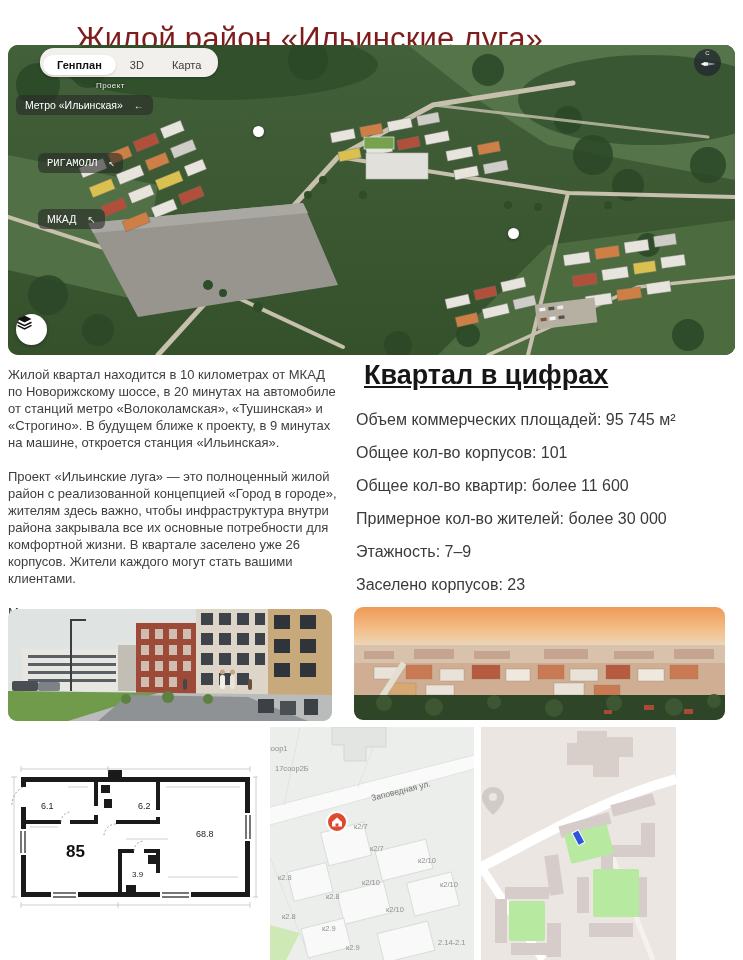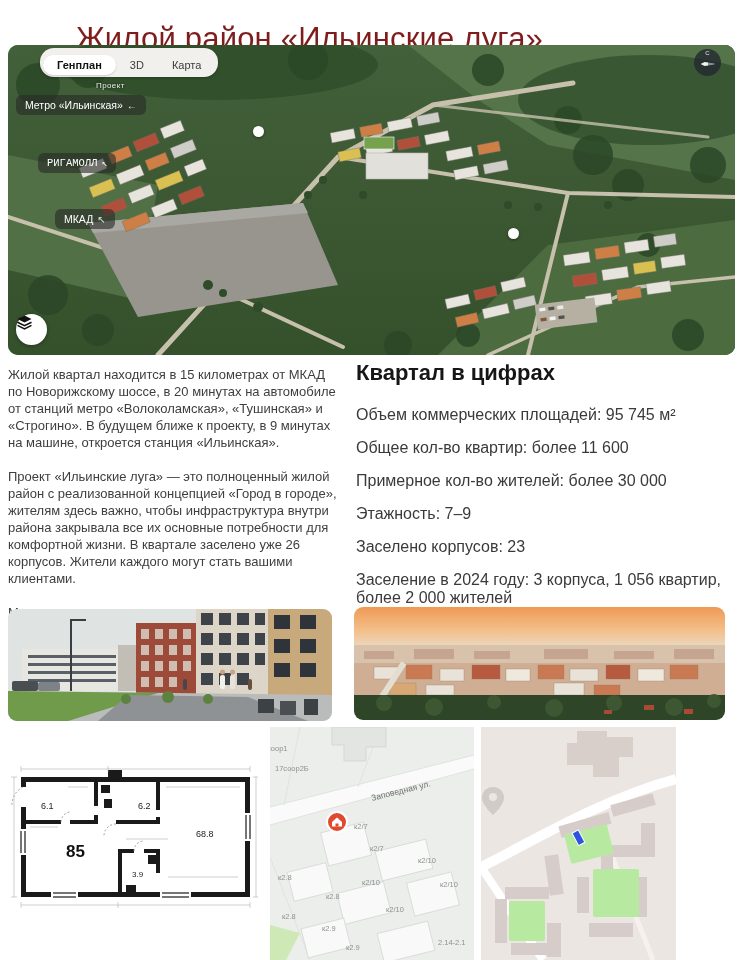--- a/index.html
+++ b/index.html
@@ -22,21 +22,21 @@
     position:absolute;left:32px;top:3px;height:25px;
     background:#f2f0ed;border-radius:14px;display:flex;align-items:flex-end;
     padding:2px 3px;box-shadow:0 1px 3px rgba(0,0,0,.25);
   }
   .tab{
     font-size:11px;color:#3c3c3c;padding:4px 14px;border-radius:12px;
     white-space:nowrap;cursor:pointer;
   }
   .tab.active{background:#ffffff;font-weight:bold;color:#111;box-shadow:0 1px 2px rgba(0,0,0,.15);}
   .map-pill{
-    position:absolute;display:flex;align-items:center;gap:4px;
+    position:absolute;display:flex;align-items:center;gap:11px;
     background:rgba(40,44,40,.62);color:#fff;border-radius:6px;
     padding:4px 9px;font-size:10.5px;white-space:nowrap;cursor:pointer;
   }
   .map-pill .arrow{font-size:10px;opacity:.9;}
   .tiny-map-label{
     position:absolute;color:#fff;font-size:8px;letter-spacing:.4px;
     text-shadow:0 0 3px rgba(0,0,0,.8);opacity:.9;
   }
   .compass{
     position:absolute;right:14px;top:4px;width:27px;height:27px;border-radius:50%;
@@ -52,21 +52,21 @@
     display:flex;align-items:center;justify-content:center;cursor:pointer;
   }
   .poi-dot{
     position:absolute;width:11px;height:11px;border-radius:50%;
     background:#fff;box-shadow:0 1px 3px rgba(0,0,0,.4);cursor:pointer;
   }
   
   .about-col{position:absolute;left:8px;top:366px;width:334px;color:#3e3e3e;}
   .about-col p{margin:0 0 17px 0;font-size:13px;line-height:17px;}
   .stats-col{position:absolute;left:356px;top:360px;width:380px;color:#3a3a3a;}
-  .stats-title{font-size:22px;font-weight:bold;color:#161616;margin:0 0 20px 0;}
+  .stats-title{font-size:27px;font-weight:bold;color:#161616;margin:0 0 20px 8px;text-decoration:underline;}
   .stat-item{font-size:16px;line-height:18px;margin-bottom:15px;}
   
   .photo{position:absolute;border-radius:9px;overflow:hidden;}
   .photo1{left:8px;top:609px;width:324px;height:112px;}
   .photo2{left:354px;top:607px;width:371px;height:113px;}
   
   .thumb{position:absolute;top:727px;height:233px;overflow:hidden;}
   .floorplan{left:8px;width:250px;background:#7dd3fc;}
   .map2{left:270px;width:204px;background:#eceeec;}
   .map3{left:481px;width:195px;background:#ece6e2;}
@@ -219,46 +219,47 @@
   <div class="tiny-map-label" style="left:88px;top:36px;">Проект</div>
 
   <div class="map-pill" style="left:8px;top:50px;">
     <span>Метро «Ильинская»</span>
     <span class="arrow">←</span>
   </div>
   <div class="map-pill" style="left:30px;top:108px;font-family:Liberation Mono, monospace;">
     <span>РИГАМОЛЛ</span>
     <span class="arrow">↖</span>
   </div>
-  <div class="map-pill" style="left:47px;top:164px;">
+  <div class="map-pill" style="left:30px;top:164px;">
     <span>МКАД</span>
     <span class="arrow">↖</span>
   </div>
 
   <div class="poi-dot" style="left:245px;top:81px;"></div>
   <div class="poi-dot" style="left:500px;top:183px;"></div>
 
   <div class="layers-btn">
     <svg width="17" height="17" viewBox="0 0 17 17">
       <polygon points="8.5,1.5 15.5,5 8.5,8.5 1.5,5" fill="#111"></polygon>
       <polyline points="1.5,8.2 8.5,11.7 15.5,8.2" fill="none" stroke="#111" stroke-width="1.6"></polyline>
       <polyline points="1.5,11.4 8.5,14.9 15.5,11.4" fill="none" stroke="#111" stroke-width="1.6"></polyline>
     </svg>
   </div>
 </div>
 
 <div class="about-col">
-  <p>Жилой квартал находится в 15 километрах от МКАД по Новорижскому шоссе, в 20 минутах на автомобиле от станций метро «Волоколамская», «Тушинская» и «Строгино». В будущем ближе к проекту, в 9 минутах на машине, откроется станция «Ильинская».</p>
+  <p>Жилой квартал находится в 10 километрах от МКАД по Новорижскому шоссе, в 20 минутах на автомобиле от станций метро «Волоколамская», «Тушинская» и «Строгино». В будущем ближе к проекту, в 9 минутах на машине, откроется станция «Ильинская».</p>
   <p>Проект «Ильинские луга» — это полноценный жилой район с реализованной концепцией «Город в городе», жителям здесь важно, чтобы инфраструктура внутри района закрывала все их основные потребности для комфортной жизни. В квартале заселено уже 26 корпусов. Жители каждого могут стать вашими клиентами.</p>
   <p>Между корпусами проходят аллеи для прогулок, все коммерческие помещения находятся с внешней стороны домов: ваш бизнес будет заметен всем гостям и жителям квартала.</p>
 </div>
 
 <div class="stats-col">
   <h2 class="stats-title">Квартал в цифрах</h2>
   <div class="stat-item">Объем коммерческих площадей: 95 745 м²</div>
+  <div class="stat-item">Общее кол-во корпусов: 101</div>
   <div class="stat-item">Общее кол-во квартир: более 11 600</div>
   <div class="stat-item">Примерное кол-во жителей: более 30 000</div>
   <div class="stat-item">Этажность: 7–9</div>
   <div class="stat-item">Заселено корпусов: 23</div>
   <div class="stat-item">Заселение в 2024 году: 3 корпуса, 1 056 квартир, более 2 000 жителей</div>
 </div>
 
 <div class="photo photo1">
   <svg width="324" height="112" viewBox="0 0 324 112">
     <rect width="324" height="112" fill="#dfe4e2"></rect>

